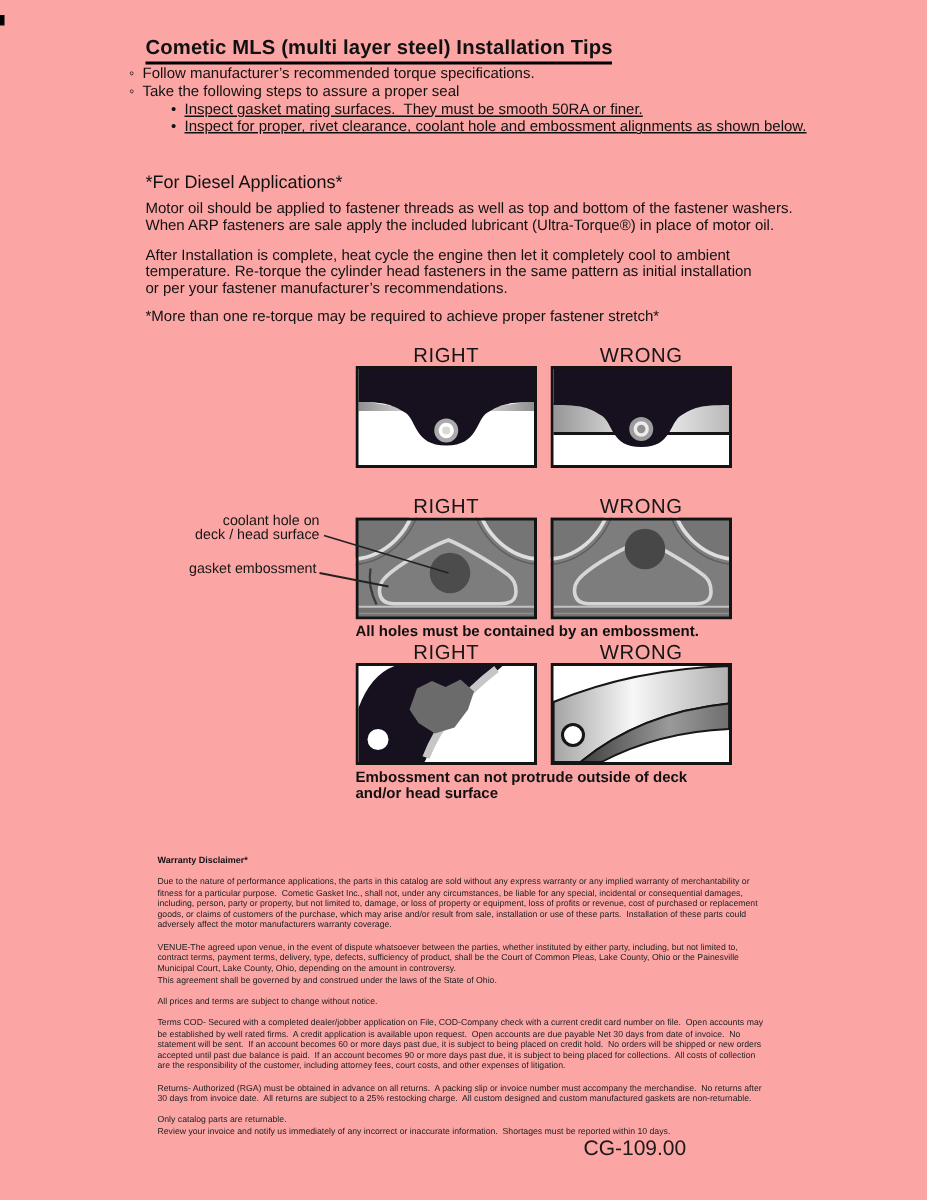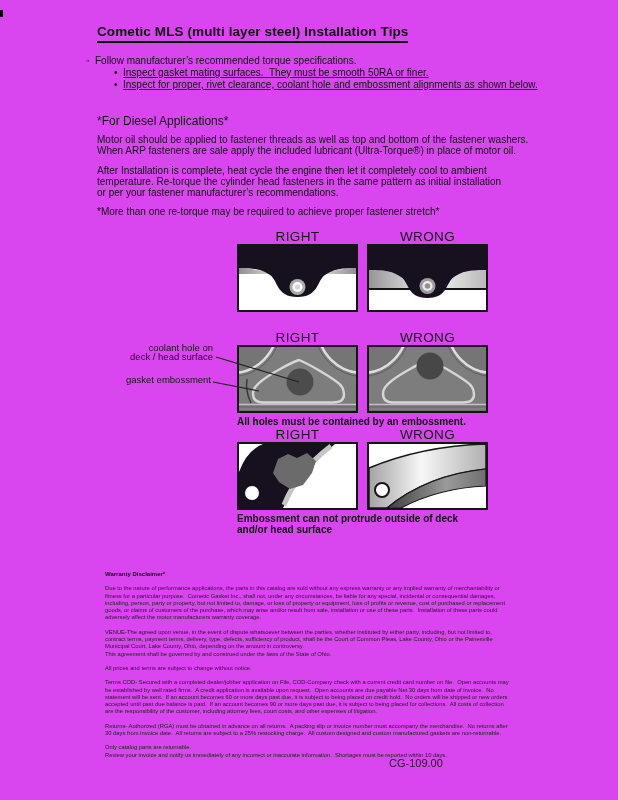--- a/index.html
+++ b/index.html
@@ -1,55 +1,56 @@
 <!DOCTYPE html>
 <html><head>
 <meta charset="utf-8">
 <style>
   html,body{margin:0;padding:0;background:#fff;}
-  .page{position:relative;width:618px;height:800px;background:#d946ef;overflow:hidden;
+  .page{position:relative;width:618px;height:800px;background:#fca5a5;overflow:hidden;
         font-family:"Liberation Sans", sans-serif;color:#111;}
   .tick{position:absolute;left:0;top:10px;width:3px;height:7px;background:#000;}
   .title{position:absolute;left:97px;top:24px;margin:0;font-size:13.5px;font-weight:700;
          letter-spacing:.1px;}
   .title span{display:inline-block;border-bottom:2px solid #000;padding-bottom:2px;}
-  .tips{position:absolute;left:86px;top:55px;font-size:10px;line-height:11.8px;}
+  .tips{position:absolute;left:86px;top:44px;font-size:10px;line-height:11.8px;}
   .tip{white-space:pre;}
   .tip .mk{display:inline-block;width:9px;}
   .tip.sub{padding-left:28px;text-decoration:underline;}
   .diesel{position:absolute;left:97px;top:116px;font-size:10px;line-height:10.9px;}
   .diesel h2{margin:0 0 8px 0;font-size:12px;font-weight:400;}
   .diesel p{margin:0 0 9px 0;white-space:pre;}
   .fig{position:absolute;left:237px;width:251px;}
   .fig1{top:229px;} .fig2{top:330px;} .fig3{top:427px;}
   .lblrow{display:flex;gap:9px;height:15px;}
   .lblrow div{width:121px;text-align:center;font-size:13.5px;letter-spacing:.4px;color:#161616;}
   .panels{display:flex;gap:9px;}
   .caption{margin-top:3px;font-size:10px;font-weight:600;white-space:pre;line-height:11px;}
   .ann{position:absolute;font-size:9.5px;line-height:9.2px;text-align:right;white-space:pre;color:#161616;}
   .ann1{left:100px;top:343px;width:113px;}
   .ann2{left:96px;top:375px;width:115px;}
   .leader{position:absolute;left:0;top:0;pointer-events:none;}
   .disclaimer{position:absolute;left:105px;top:571px;width:430px;font-size:5.8px;line-height:7.3px;color:#222;}
   .disclaimer h3{margin:0 0 7px 0;font-size:6px;font-weight:700;color:#111;}
   .disclaimer p{margin:0 0 7px 0;white-space:pre;}
-  .pagenum{position:absolute;left:389px;top:757px;font-size:11px;color:#1a1a1a;}
+  .pagenum{position:absolute;left:389px;top:757px;font-size:14px;color:#1a1a1a;}
   svg{display:block;}
 </style>
 </head>
 <body>
 
 <div class="page">
 
   <div class="tick"></div>
 
   <h1 class="title"><span>Cometic MLS (multi layer steel) Installation Tips</span></h1>
 
   <div class="tips">
     <div class="tip"><span class="mk">◦</span><span>Follow manufacturer’s recommended torque specifications.</span></div>
+    <div class="tip"><span class="mk">◦</span><span>Take the following steps to assure a proper seal</span></div>
     <div class="tip sub"><span class="mk">•</span><span>Inspect gasket mating surfaces.  They must be smooth 50RA or finer.</span></div>
     <div class="tip sub"><span class="mk">•</span><span>Inspect for proper, rivet clearance, coolant hole and embossment alignments as shown below.</span></div>
   </div>
 
   <div class="diesel">
     <h2>*For Diesel Applications*</h2>
     <p>Motor oil should be applied to fastener threads as well as top and bottom of the fastener washers.
 When ARP fasteners are sale apply the included lubricant (Ultra-Torque®) in place of motor oil.</p>
     <p>After Installation is complete, heat cycle the engine then let it completely cool to ambient
 temperature. Re-torque the cylinder head fasteners in the same pattern as initial installation

